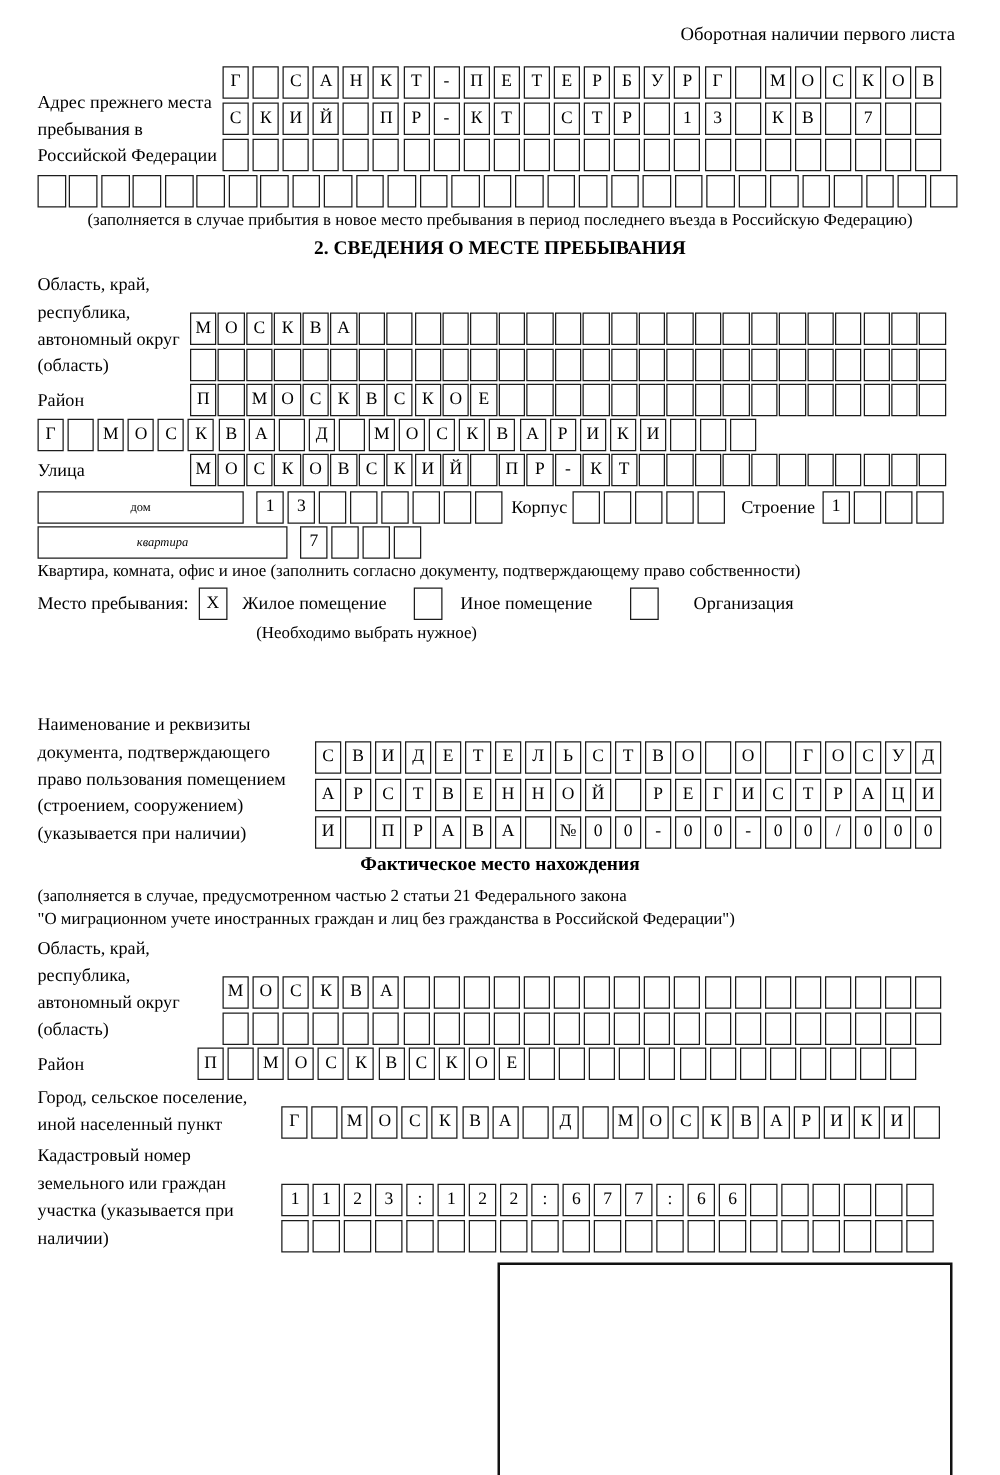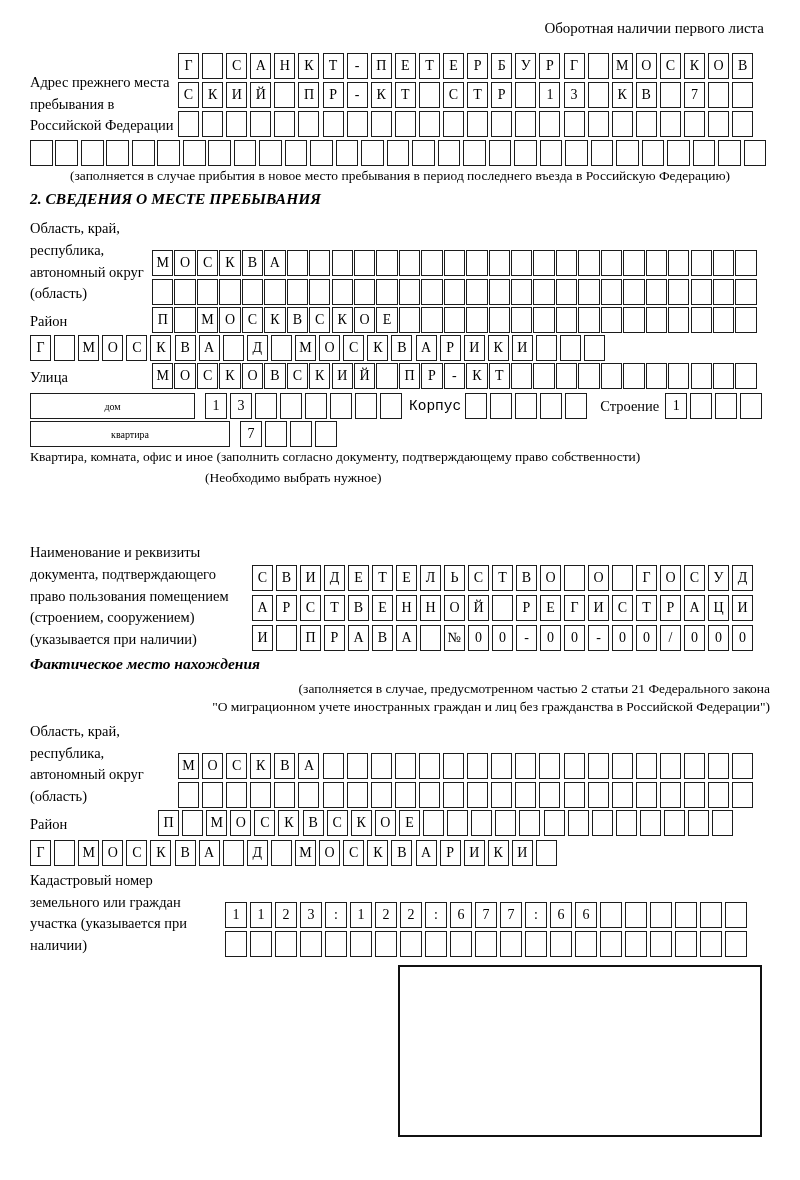--- a/index.html
+++ b/index.html
@@ -12,26 +12,26 @@
   .rows{display:flex;flex-direction:column;gap:3px;}
   .cells{display:flex;}
   .cell{box-sizing:border-box;flex:none;border:1.6px solid #1c1c1c;height:26px;display:flex;align-items:center;justify-content:center;font-size:14px;background:#fff;}
   .g .cell{width:21px;margin-right:3.1px;}      
   .t .cell{width:21.4px;margin-right:1.05px;}   
   .full .cell{width:22.6px;margin-right:2.9px;} 
   .p24 .cell{width:21px;margin-right:3px;}
   .p25 .cell{width:22px;margin-right:3px;}
   .caption{font-size:13.5px;margin:2px 0 5px 0;}
   .caption.center{text-align:center;}
-  .sec-title{font-weight:bold;font-size:15.5px;margin:6px 0 8px 0;font-style:italic;}
+  .sec-title{text-align:center;font-weight:bold;font-size:15.5px;margin:6px 0 8px 0;}
   .wide-box{box-sizing:border-box;border:1.6px solid #1c1c1c;height:26px;display:flex;align-items:center;justify-content:center;font-size:10px;flex:none;}
   .inline-lbl{font-size:14.5px;line-height:26px;flex:none;}
   .cb{box-sizing:border-box;flex:none;width:23px;height:26px;border:1.6px solid #1c1c1c;display:flex;align-items:center;justify-content:center;font-size:14px;}
   .stay-note{font-size:13.5px;text-align:left;width:300px;margin:1px 0 6px 175px;}
-  .act-note{text-align:right;font-size:13.5px;margin:0 0 2px 0;}
+  .act-note{text-align:left;font-size:13.5px;margin:0 0 2px 0;}
   .stamp-box{box-sizing:border-box;margin:8px 0 6px 368px;width:364px;height:172px;border:2px solid #111;} .mb4{margin-bottom:4px;}
 </style>
 </head>
 <body>
 
 <div class="page">
 
   <div class="header-note">Оборотная наличии первого листа</div>
 
   <div class="field-row">
@@ -316,48 +316,57 @@
     <div class="cells p25">
         <span class="cell">1</span>
         <span class="cell">3</span>
         <span class="cell"></span>
         <span class="cell"></span>
         <span class="cell"></span>
         <span class="cell"></span>
         <span class="cell"></span>
         <span class="cell"></span>
       </div>
-    <div class="inline-lbl" style="margin:0 4px 0 4px;font-family:Liberation Mono, monospace;">Корпус</div>
+    <div class="inline-lbl" style="margin:0 4px 0 4px;">Корпус</div>
     <div class="cells p25">
         <span class="cell"></span>
         <span class="cell"></span>
         <span class="cell"></span>
         <span class="cell"></span>
         <span class="cell"></span>
       </div>
     <div class="inline-lbl" style="margin:0 6px 0 10px;">Строение</div>
     <div class="cells p25">
         <span class="cell">1</span>
         <span class="cell"></span>
         <span class="cell"></span>
         <span class="cell"></span>
       </div>
   </div>
 
   <div class="field-row">
-    <div class="wide-box" style="width:200px;margin-right:10px;">квартира</div>
+    <div class="wide-box" style="width:200px;margin-right:10px;font-style:italic;">квартира</div>
     <div class="cells p25">
         <span class="cell">7</span>
         <span class="cell"></span>
         <span class="cell"></span>
         <span class="cell"></span>
       </div>
   </div>
   <div class="caption">Квартира, комната, офис и иное (заполнить согласно документу, подтверждающему право собственности)</div>
 
+  <div class="field-row" style="align-items:center;">
+    <div class="inline-lbl">Место пребывания:</div>
+    <div class="cb" style="margin:0 12px 0 8px;">X</div>
+    <div class="inline-lbl">Жилое помещение</div>
+    <div class="cb" style="margin:0 14px 0 22px;"></div>
+    <div class="inline-lbl">Иное помещение</div>
+    <div class="cb" style="margin:0 28px 0 30px;"></div>
+    <div class="inline-lbl">Организация</div>
+  </div>
   <div class="stay-note">(Необходимо выбрать нужное)</div>
 
   <div class="field-row">
     <div class="label lw222">Наименование и реквизиты документа, подтверждающего право пользования помещением (строением, сооружением) (указывается при наличии)</div>
     <div class="rows" style="gap:4px;">
       <div class="cells p24">
           <span class="cell">С</span>
           <span class="cell">В</span>
           <span class="cell">И</span>
           <span class="cell">Д</span>
@@ -514,20 +523,21 @@
         <span class="cell"></span>
         <span class="cell"></span>
         <span class="cell"></span>
         <span class="cell"></span>
         <span class="cell"></span>
         <span class="cell"></span>
       </div>
   </div>
 
   <div class="field-row">
+    <div class="label lw195">Город, сельское поселение, иной населенный пункт</div>
     <div class="cells g" style="margin-top:2px;">
         <span class="cell">Г</span>
         <span class="cell"></span>
         <span class="cell">М</span>
         <span class="cell">О</span>
         <span class="cell">С</span>
         <span class="cell">К</span>
         <span class="cell">В</span>
         <span class="cell">А</span>
         <span class="cell"></span>

